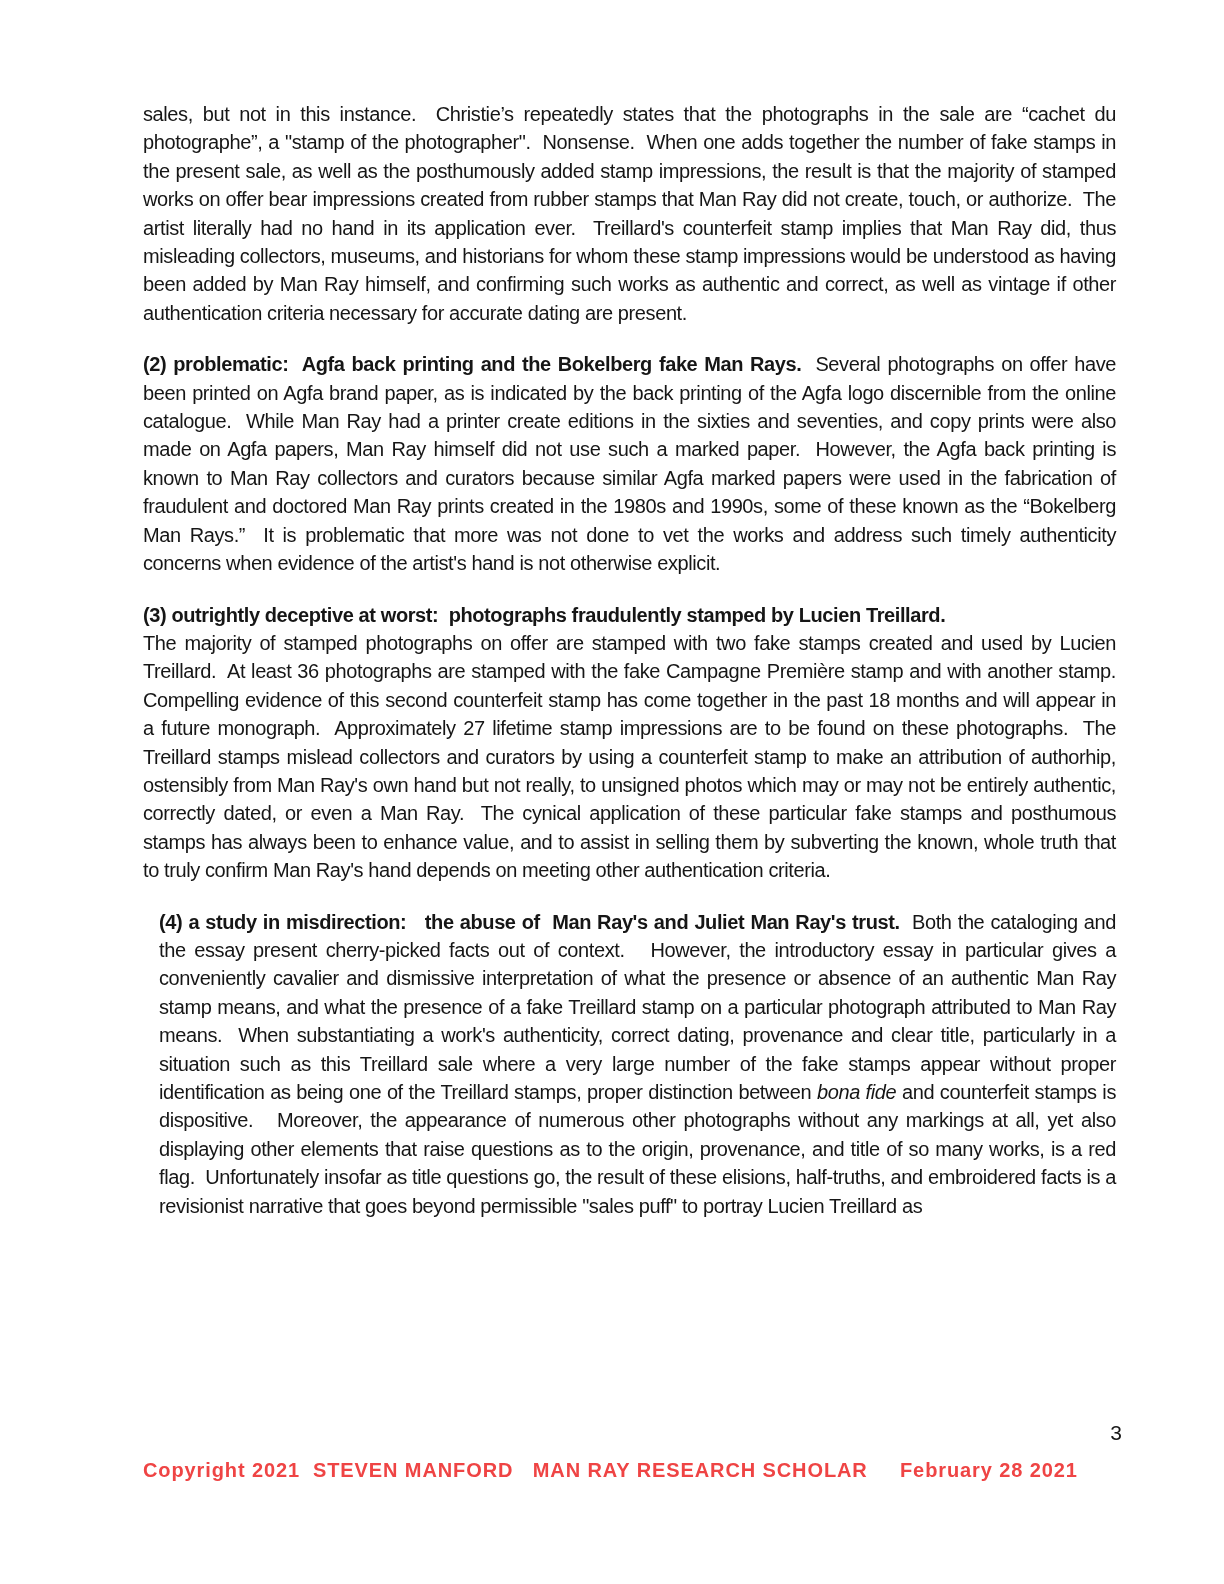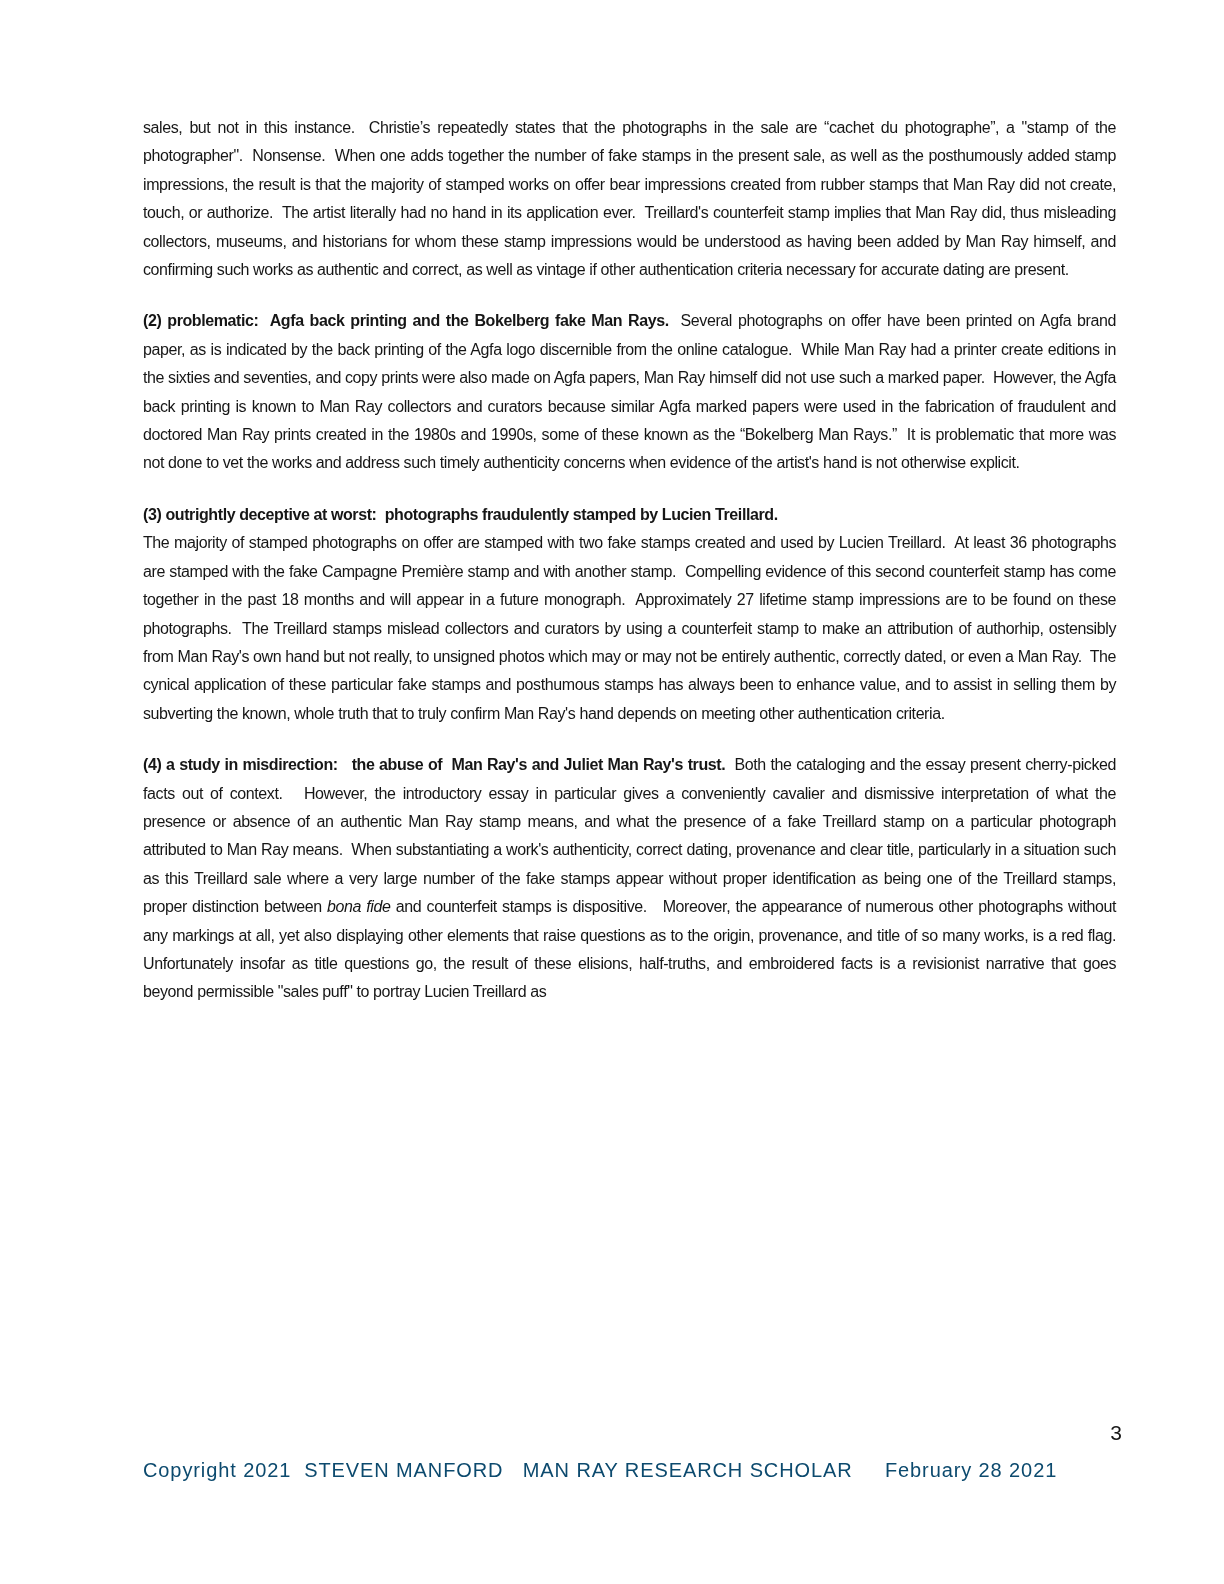--- a/index.html
+++ b/index.html
@@ -11,32 +11,32 @@
     width: 1224px;
     height: 1584px;
     position: relative;
     font-family: "Liberation Sans", sans-serif;
     color: #161616;
     overflow: hidden;
   }
   .text-block {
     position: absolute;
     left: 143px;
-    top: 114px;
+    top: 100px;
     width: 973px;
-    font-size: 16px;
+    font-size: 20px;
     line-height: 28.4px;
     letter-spacing: -0.4px;
     text-align: justify;
   }
   .para {
     margin: 0 0 23px 0;
     white-space: pre-wrap;
   }
-  .para:last-child { margin-bottom: 0; }
+  .para:last-child { margin-bottom: 0; margin-left: 16px; }
   .b { font-weight: bold; }
   .u {
     text-decoration-thickness: 2px;
     text-underline-offset: 3px;
   }
   .i { font-style: italic; }
   .head-line { display: block; }
   .page-number {
     position: absolute;
     left: 143px;
@@ -45,22 +45,23 @@
     text-align: right;
     font-size: 21px;
     color: #161616;
   }
   .footer {
     position: absolute;
     left: 143px;
     top: 1459px;
     font-size: 20px;
     letter-spacing: 0.9px;
-    color: #0c4a6e;
+    color: #ef4444;
     white-space: pre;
+    font-weight: bold;
   }
 </style>
 </head>
 <body>
 
 <div class="text-block">
 
   <p class="para"><span>sales, but not in this instance.  Christie’s repeatedly states that the photographs in the sale are “cachet du photographe”, a "stamp of the photographer".  Nonsense.  When one adds together the number of fake stamps in the present sale, as well as the posthumously added stamp impressions, the result is that the majority of stamped works on offer bear impressions created from rubber stamps that Man Ray did not create, touch, or authorize.  The artist literally had no hand in its application ever.  Treillard's counterfeit stamp implies that Man Ray did, thus misleading collectors, museums, and historians for whom these stamp impressions would be understood as having been added by Man Ray himself, and confirming such works as authentic and correct, as well as vintage if other authentication criteria necessary for accurate dating are present.</span></p>
 
   <p class="para"><span class="b">(2) </span><span class="b u">problematic:</span><span class="b">  Agfa back printing and the Bokelberg fake Man Rays.</span><span>  Several photographs on offer have been printed on Agfa brand paper, as is indicated by the back printing of the Agfa logo discernible from the online catalogue.  While Man Ray had a printer create editions in the sixties and seventies, and copy prints were also made on Agfa papers, Man Ray himself did not use such a marked paper.  However, the Agfa back printing is known to Man Ray collectors and curators because similar Agfa marked papers were used in the fabrication of fraudulent and doctored Man Ray prints created in the 1980s and 1990s, some of these known as the “Bokelberg Man Rays.”  It is problematic that more was not done to vet the works and address such timely authenticity concerns when evidence of the artist's hand is not otherwise explicit.</span></p>

